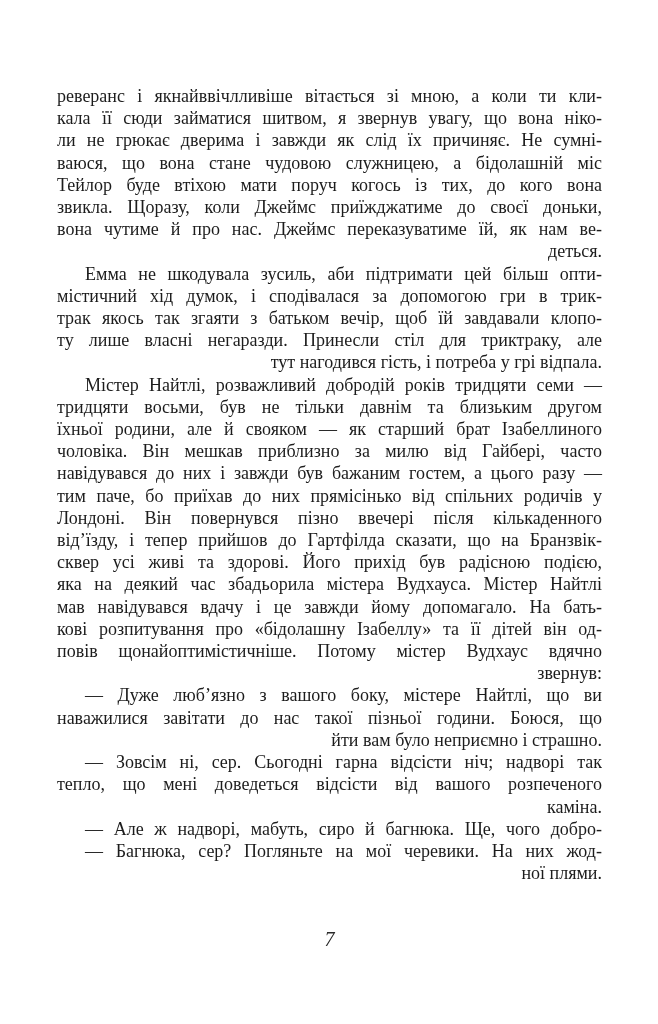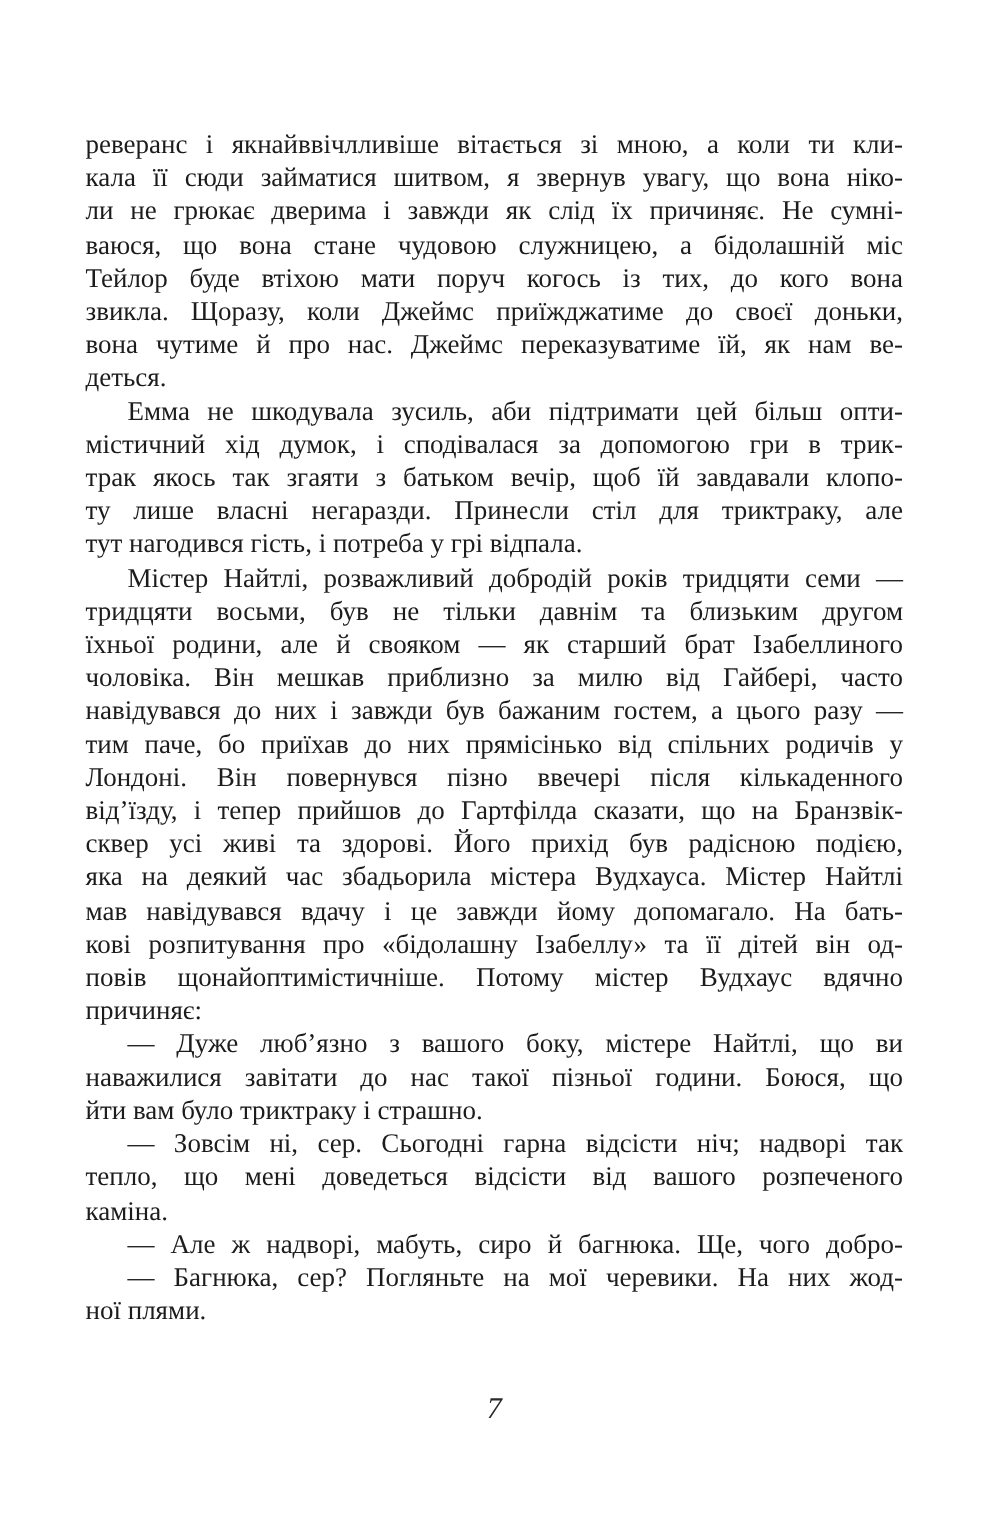--- a/index.html
+++ b/index.html
@@ -22,21 +22,21 @@
     top: 85px;
     width: 545px;
     font-size: 18px;
     line-height: 22.2px;
   }
   .paragraph {
     margin: 0;
     padding: 0;
   }
   .line {
-    text-align: left;
+    text-align: right;
     white-space: normal;
   }
   .line.just {
     text-align: justify;
     text-align-last: justify;
   }
   .line.first {
     text-indent: 28px;
   }
   .page-number {
@@ -79,26 +79,26 @@
         <div class="line just">чоловіка. Він мешкав приблизно за милю від Гайбері, часто</div>
         <div class="line just">навідувався до них і завжди був бажаним гостем, а цього разу —</div>
         <div class="line just">тим паче, бо приїхав до них прямісінько від спільних родичів у</div>
         <div class="line just">Лондоні. Він повернувся пізно ввечері після кількаденного</div>
         <div class="line just">від’їзду, і тепер прийшов до Гартфілда сказати, що на Бранзвік-</div>
         <div class="line just">сквер усі живі та здорові. Його прихід був радісною подією,</div>
         <div class="line just">яка на деякий час збадьорила містера Вудхауса. Містер Найтлі</div>
         <div class="line just">мав навідувався вдачу і це завжди йому допомагало. На бать-</div>
         <div class="line just">кові розпитування про «бідолашну Ізабеллу» та її дітей він од-</div>
         <div class="line just">повів щонайоптимістичніше. Потому містер Вудхаус вдячно</div>
-        <div class="line">причиняє:</div>
+        <div class="line">звернув:</div>
       </div>
       <div class="paragraph">
         <div class="line just first">— Дуже люб’язно з вашого боку, містере Найтлі, що ви</div>
         <div class="line just">наважилися завітати до нас такої пізньої години. Боюся, що</div>
-        <div class="line">йти вам було триктраку і страшно.</div>
+        <div class="line">йти вам було неприємно і страшно.</div>
       </div>
       <div class="paragraph">
         <div class="line just first">— Зовсім ні, сер. Сьогодні гарна відсісти ніч; надворі так</div>
         <div class="line just">тепло, що мені доведеться відсісти від вашого розпеченого</div>
         <div class="line">каміна.</div>
       </div>
       <div class="paragraph">
         <div class="line just first">— Але ж надворі, мабуть, сиро й багнюка. Ще, чого добро-</div>
       </div>
       <div class="paragraph">

